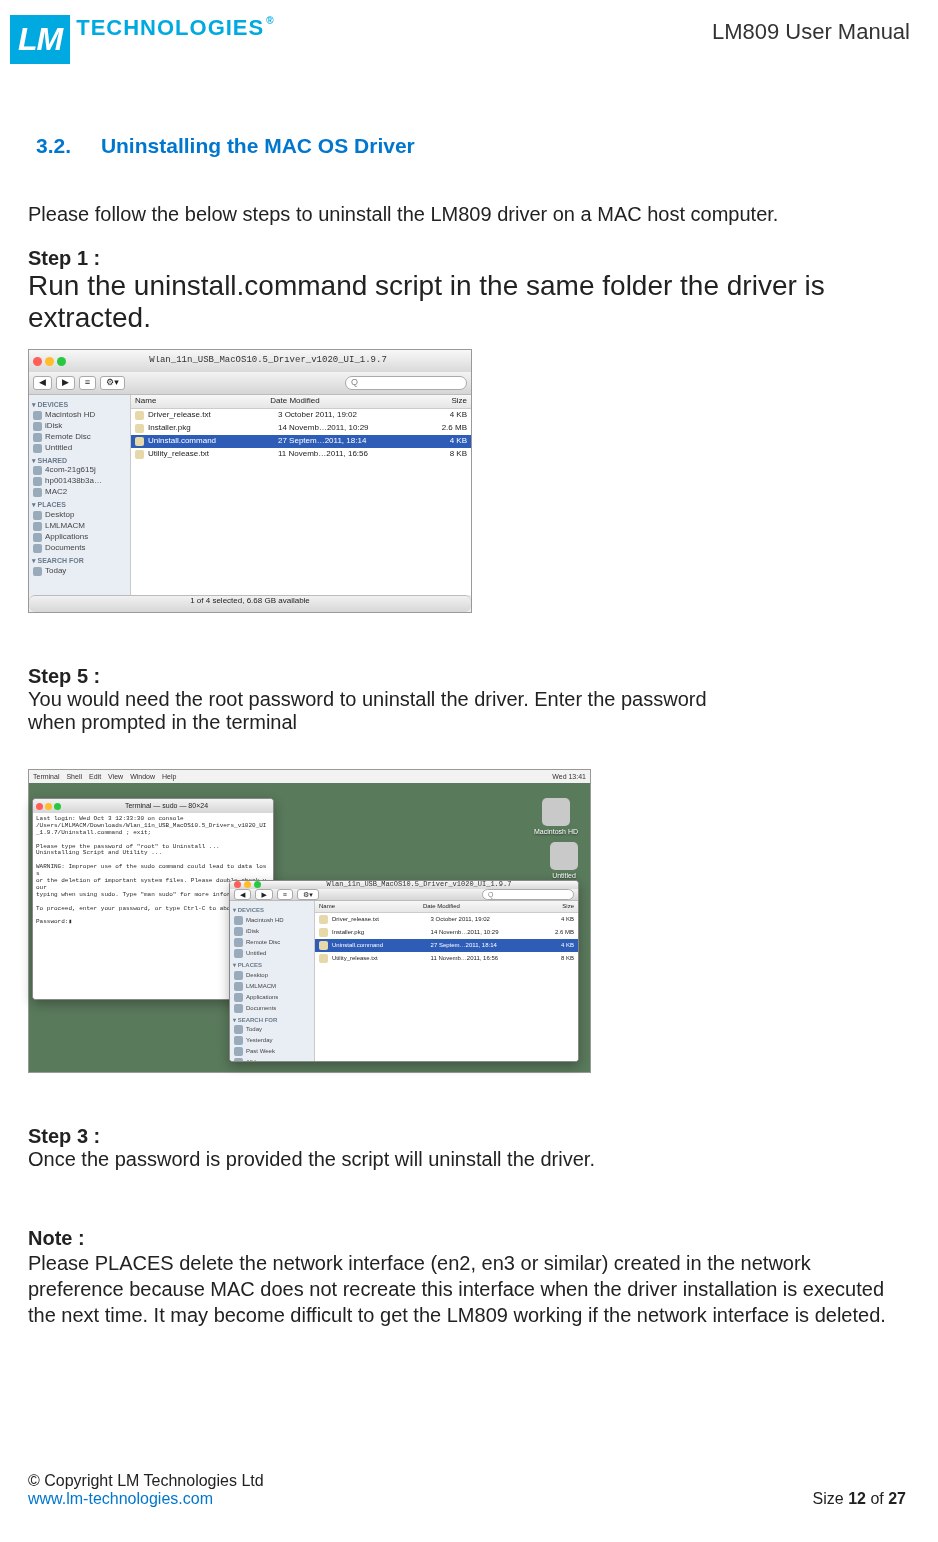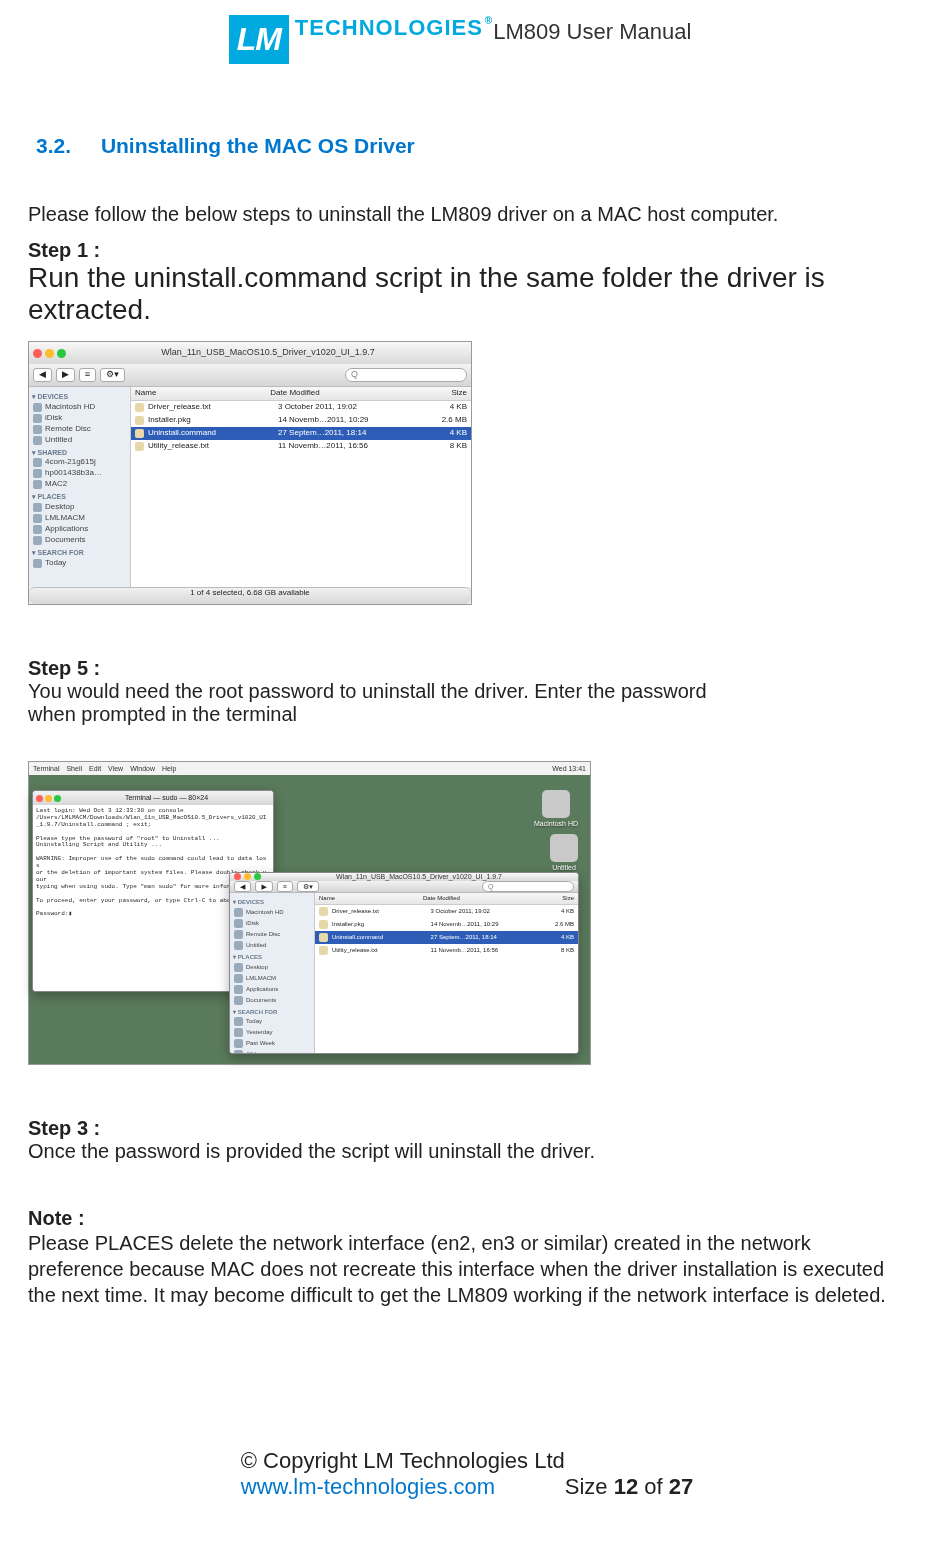--- a/index.html
+++ b/index.html
@@ -7,25 +7,24 @@
     padding: 0;
     font-family: Arial, Helvetica, sans-serif;
     background: #fff;
     color: #222;
     width: 938px;
   }
   .page {
     width: 938px;
     min-height: 1542px;
     box-sizing: border-box;
-    padding: 15px 28px 36px 10px;
+    padding: 15px 28px 28px 10px;
     position: relative;
     display: flex;
     flex-direction: column;
-    align-items: center;
   }
   .header-row {
     display: flex;
     justify-content: space-between;
     align-items: flex-start;
   }
   .logo-block { display: flex; align-items: flex-start; gap: 6px; }
   .lm-badge {
     background: #00a9e0;
     color: #fff;
@@ -64,37 +63,37 @@
     font-weight: 700;
     font-size: 21px;
   }
   .section-heading .num { margin-right: 24px; margin-left: 8px; }
   .para {
     font-size: 20px;
     margin-top: 44px;
     line-height: 1.25;
   }
   .step-label { font-weight: 700; font-size: 20px; }
-  .block { margin-top: 12px; }
+  .block { margin-top: 20px; }
   .block.tight { margin-top: 52px; }
 
   .fig {
     border: 1px solid #999;
     background: #eee;
     width: 442px;
     margin-top: 15px;
     font-size: 9px;
     line-height: 1.1;
     color: #222;
     user-select: none;
   }
   .fig1 { height: 262px; display: flex; flex-direction: column; }
   .fig2 { width: 561px; height: 302px; background: #5a7a5c; position: relative; }
 
-  .osx-top { display: flex; align-items: center; background: linear-gradient(#f8f8f8,#d9d9d9); height: 22px; padding: 0 4px; gap: 3px;}
+  .osx-top { display: flex; align-items: center; background: linear-gradient(#f8f8f8,#d9d9d9); height: 22px; padding: 0 4px; gap: 3px; font-family: Liberation Mono, monospace;}
   .dot { width: 9px; height: 9px; border-radius: 50%; }
   .dot.r { background: #ff5f57; } .dot.y { background: #ffbd2e; } .dot.g { background: #28c940; }
   .win-title { flex: 1; text-align: center; font-size: 9px; color: #333; overflow: hidden; white-space: nowrap; }
   .osx-toolbar { display: flex; align-items: center; background: linear-gradient(#f3f3f3,#d5d5d5); height: 22px; gap: 4px; padding: 0 4px; border-bottom: 1px solid #bbb;}
   .tb-btn { background: #fff; border: 1px solid #aaa; border-radius: 3px; padding: 1px 5px; font-size: 9px;}
   .tb-search { flex: 0 0 auto; margin-left: auto; background: #fff; border: 1px solid #aaa; border-radius: 9px; padding: 1px 5px; width: 110px; font-size: 9px; color: #888;}
   .fig1-body { flex: 1; display: flex; background: #fff;}
   .fig-sidebar { width: 95px; background: #e9eef4; border-right: 1px solid #c9c9c9; padding: 3px 3px; font-size: 8px; color: #444; overflow: hidden;}
   .sb-head { color: #6a7a8c; font-weight: 700; font-size: 7px; margin-top: 3px; margin-bottom:1px;}
   .sb-item {
@@ -134,21 +133,21 @@
     display: flex; flex-direction: column;
     box-shadow: 0 4px 12px rgba(0,0,0,0.3);
   }
   .finder-body { flex: 1; display: flex; background: #fff;}
   .desk-icon { position: absolute; right: 12px; display: flex; flex-direction: column; align-items: center; color: #fff; font-size: 7px; text-shadow: 0 1px 2px rgba(0,0,0,0.6);}
   .desk-icon .blob { width: 28px; height: 28px; background: #c9c9c9; border-radius: 5px; margin-bottom: 2px; }
 
   .footer {
     display: flex; justify-content: space-between; align-items: flex-end;
     padding: 0 4px 6px 18px;
-    font-size: 22px;
+    font-size: 16px;
   }
   .footer .left .link { color: #0077cf; }
   .footer .right { text-align: right; }
   .footer .right .b { font-weight: 700; }
 </style>
 </head>
 <body>
 
 <div class="page">
 
@@ -431,21 +430,21 @@
         </div>
 
       </div>
     </div>
 
     <div class="block tight">
       <div class="step-label">Step 3 :</div>
       <div style="font-size:20px;">Once the password is provided the script will uninstall the driver.</div>
     </div>
 
-    <div class="block" style="margin-top:44px;">
+    <div class="block" style="margin-top:56px;">
       <div class="step-label">Note :</div>
       <div style="font-size:20px;line-height:1.3;">Please PLACES delete the network interface (en2, en3 or similar) created in the network preference because MAC does not recreate this interface when the driver installation is executed the next time. It may become difficult to get the LM809 working if the network interface is deleted.</div>
     </div>
   </div>
 
   <div class="footer">
     <div class="left">
       <div>© Copyright LM Technologies Ltd</div>
       <div class="link">www.lm-technologies.com</div>
     </div>

